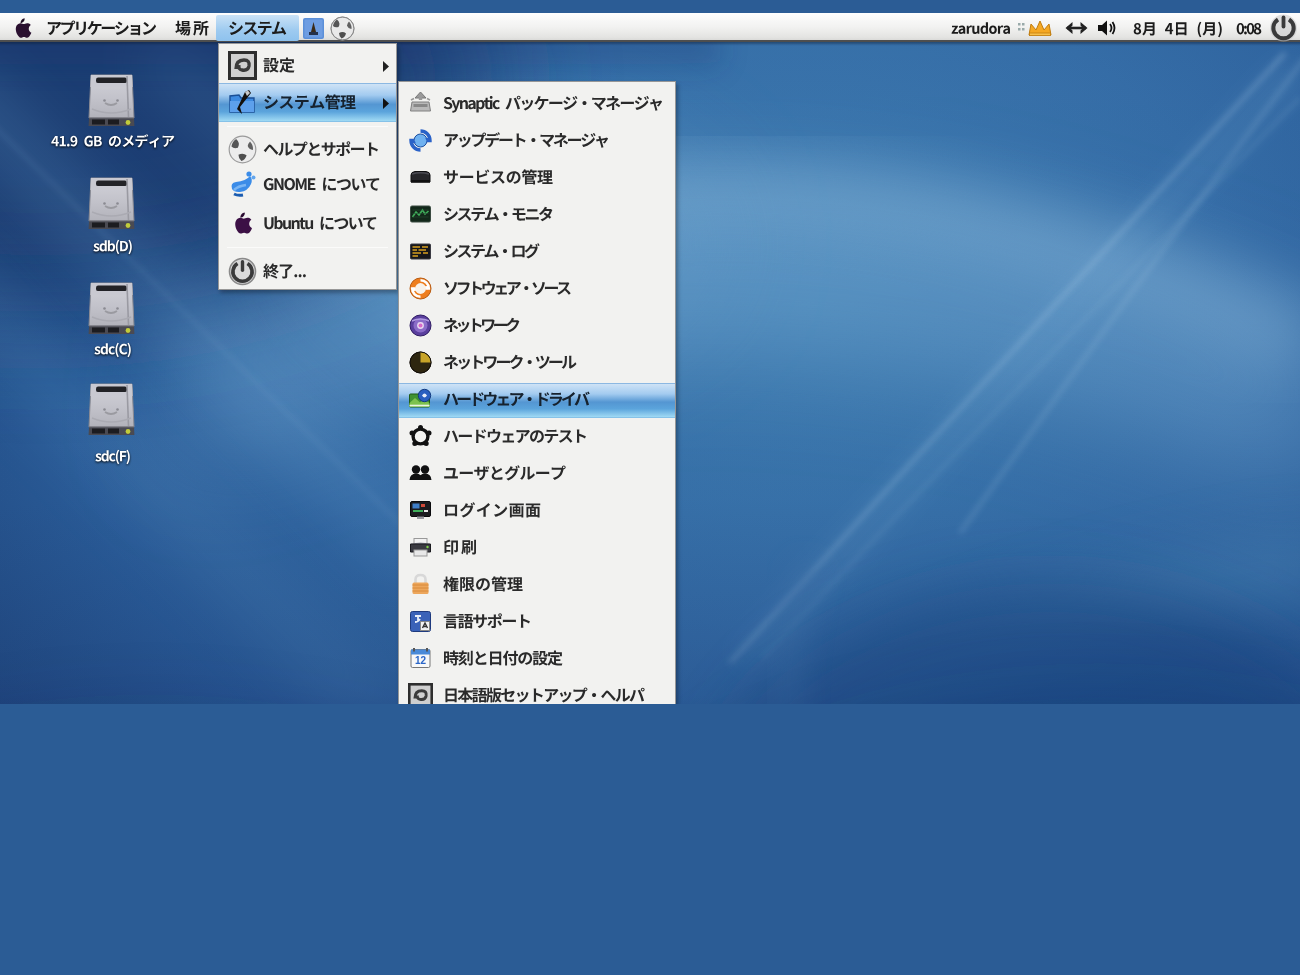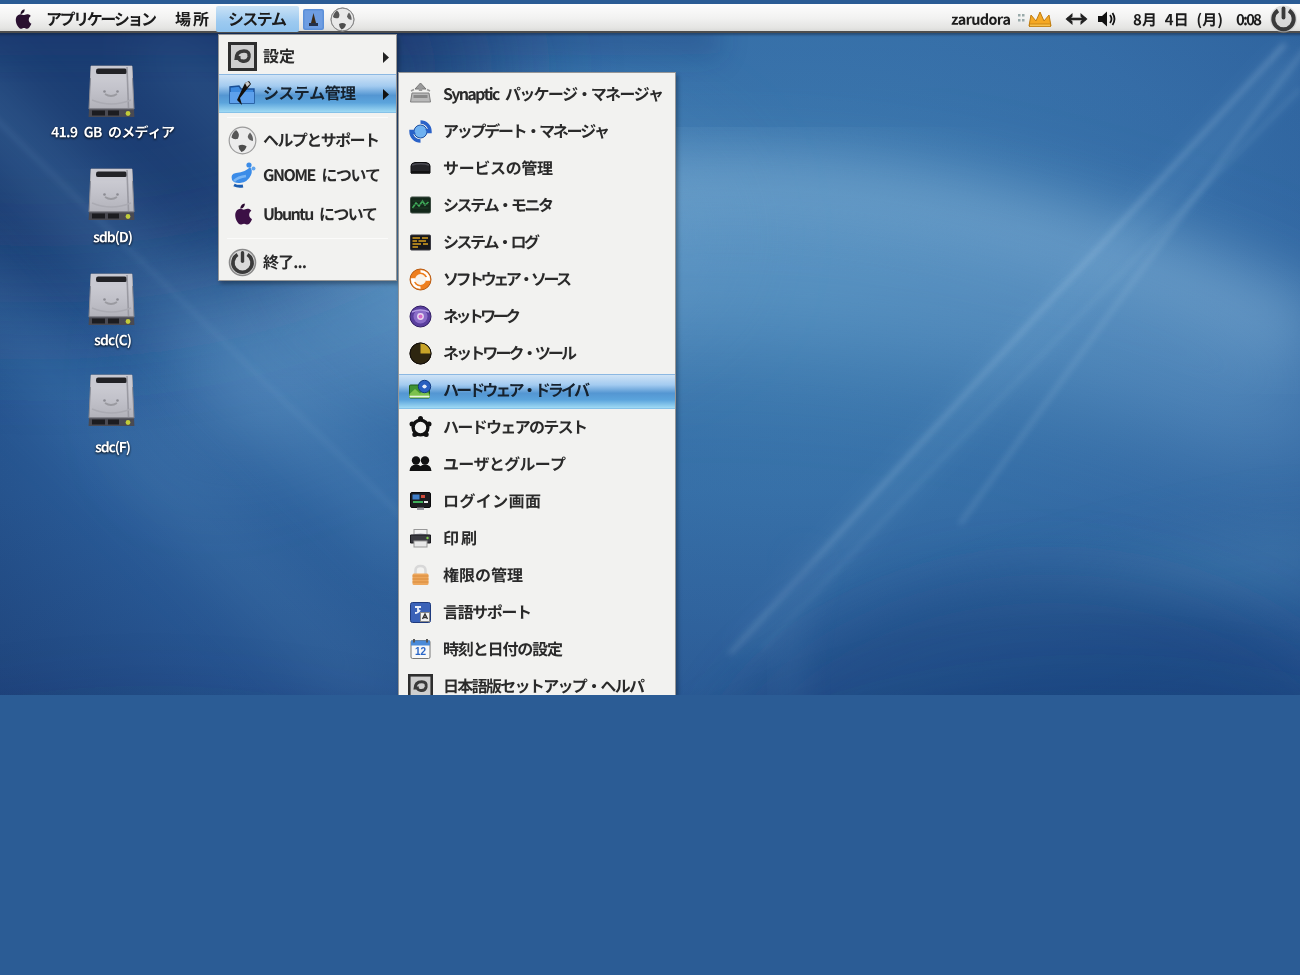--- a/index.html
+++ b/index.html
@@ -1,15 +1,15 @@
 <!DOCTYPE html>
 <html><head><meta charset="utf-8"><style>
 *{margin:0;padding:0;box-sizing:border-box}
 html,body{width:1300px;height:975px;overflow:hidden;background:#2b5c95;font-family:"Liberation Sans",sans-serif}
-#root{position:absolute;left:0;top:4px;width:1300px;height:691px;overflow:hidden;filter:blur(0.7px)}
+#root{position:absolute;left:0;top:13px;width:1300px;height:691px;overflow:hidden;filter:blur(0.7px)}
 .abs{position:absolute}
 svg.t{position:absolute;overflow:visible}
 #mbar{position:absolute;left:-2px;top:-2px;width:1304px;height:31px;
   background:linear-gradient(#ffffff,#f2f2f1 55%,#e4e4e2 90%,#dadad8);
   border-bottom:2px solid #4e4e4e;box-shadow:0 2px 2px rgba(12,24,48,.4)}
 #mhl{position:absolute;left:216px;top:2px;width:83px;height:26px;border-radius:2px;
   background:linear-gradient(#cae2f6,#9dcaf0 60%,#8ec2ee)}
 #dropdown{position:absolute;left:218px;top:30px;width:179px;height:247px;
   background:#f2f2f0;border:1px solid #979797;box-shadow:2px 3px 4px rgba(0,0,0,.3)}
 #submenu{position:absolute;left:398px;top:68px;width:278px;height:632px;

